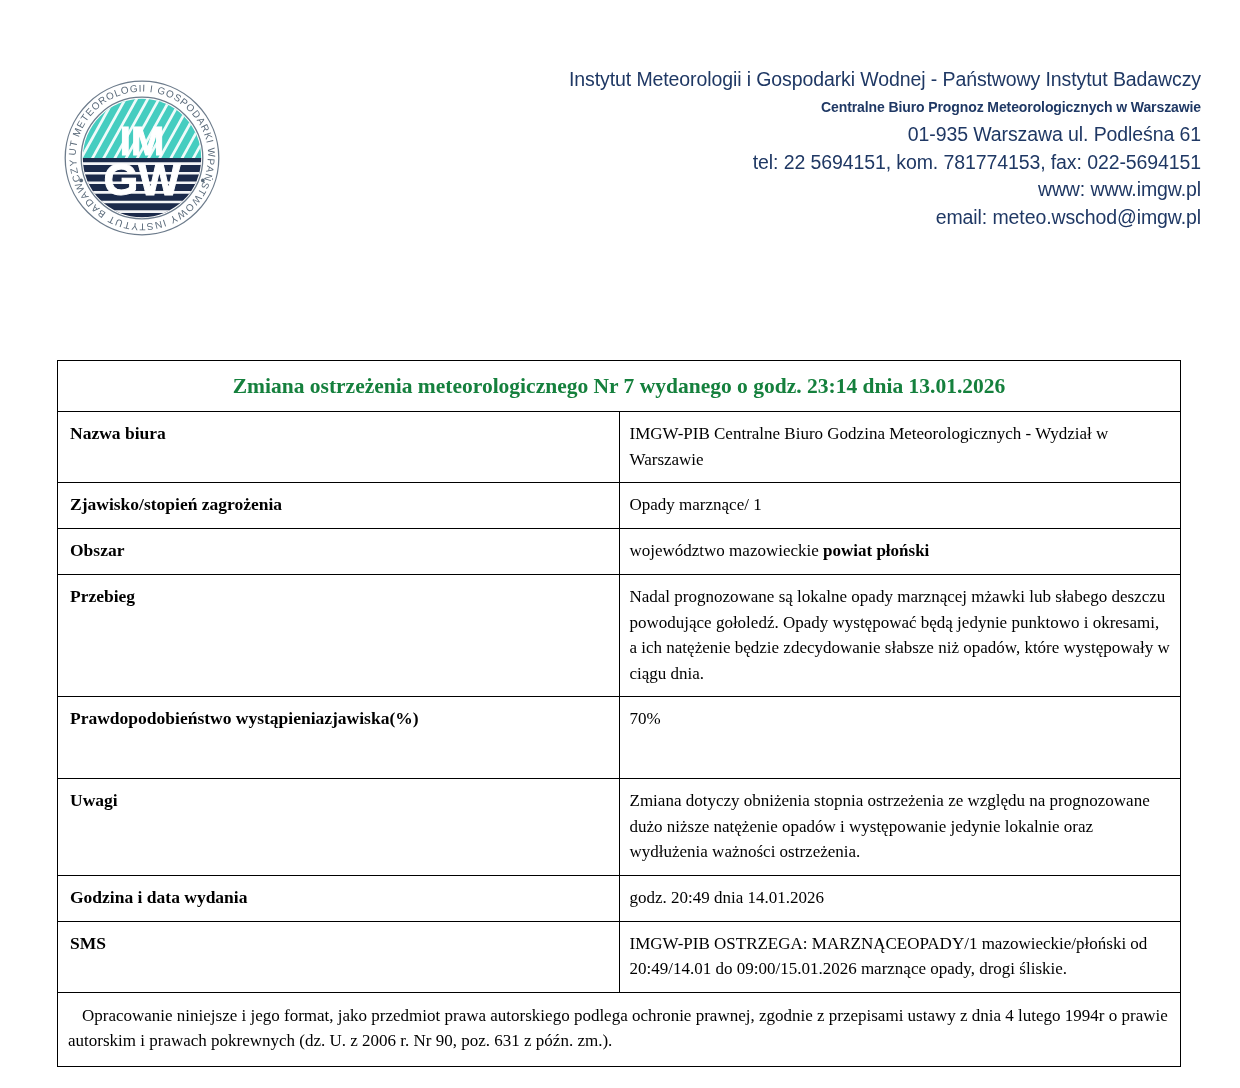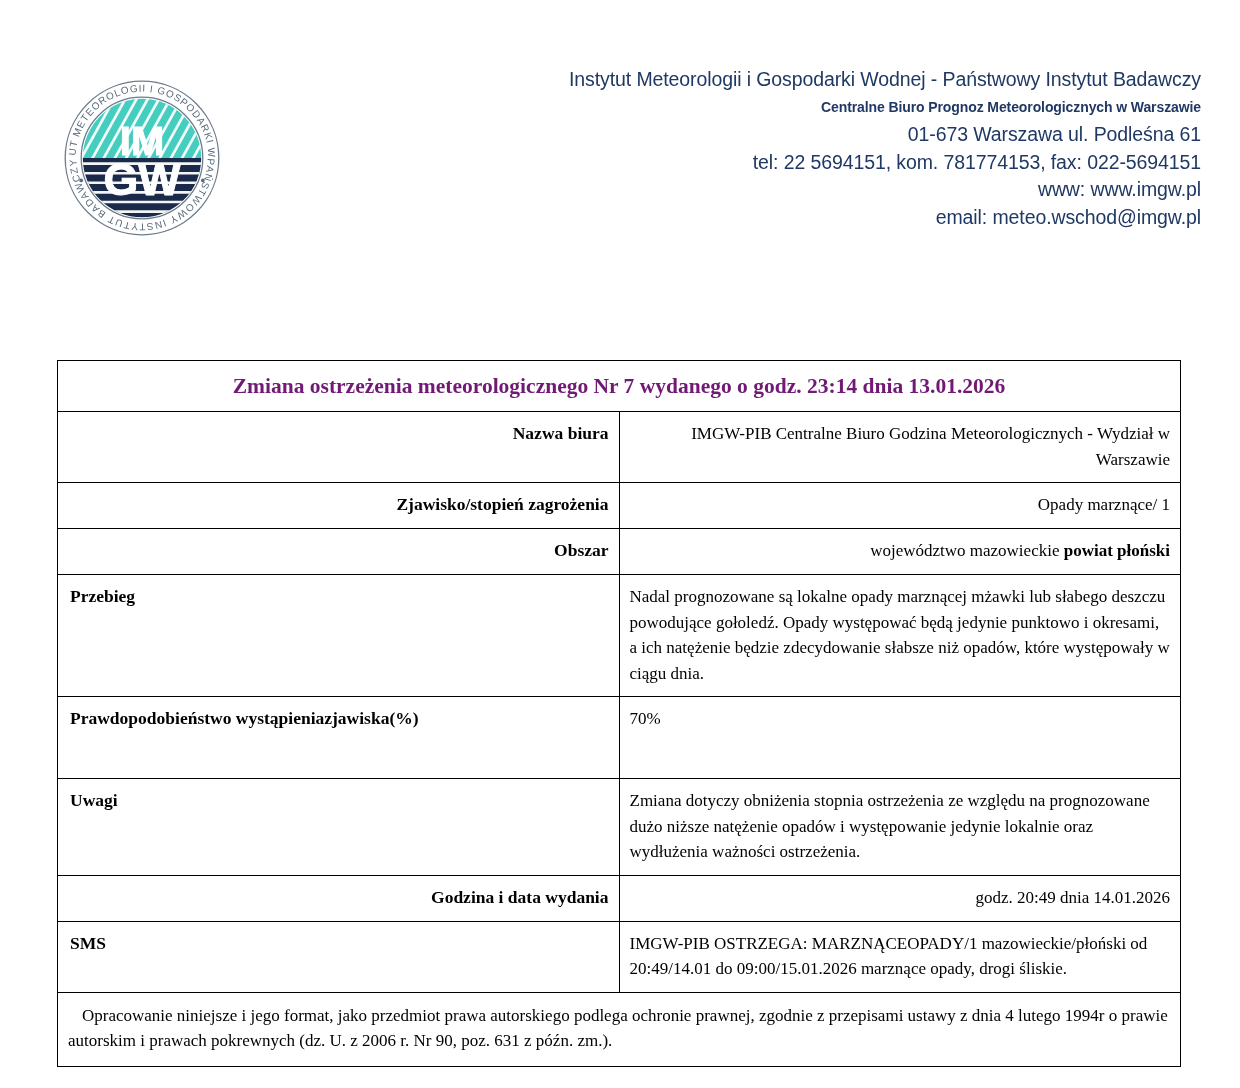--- a/index.html
+++ b/index.html
@@ -72,40 +72,40 @@
     font-size: 17.5px;
     padding-left: 12px;
   }
   #doc-table td.value {
     font-size: 17px;
   }
   #doc-table td.value b { font-weight: bold; }
 
   .title-cell {
     text-align: center;
-    color: #701a75;
+    color: #15803d;
     font-weight: bold;
     font-size: 21.5px;
     padding: 12px 6px 12px 6px !important;
     line-height: 26px !important;
   }
 
   .footer-cell {
     font-size: 17px;
     line-height: 28px;
     padding: 10px 12px 12px 10px !important;
   }
   .footer-cell p {
     margin: 0;
     text-indent: 14px;
   }
 
   
   .r-tall { height: 82px; }
-  .r-mid  { height: 46px; text-align: right; }
+  .r-mid  { height: 46px; }
 </style>
 </head>
 <body>
 
 <div id="header">
 
   <div id="logo-wrap">
     <svg viewBox="0 0 200 200" width="170" height="160">
       <defs>
         <clipPath id="topHalf">
@@ -170,21 +170,21 @@
         <textPath href="#ringBot" startOffset="50%" text-anchor="middle">PAŃSTWOWY INSTYTUT BADAWCZY</textPath>
       </text>
       <circle cx="24" cy="128" r="2.3" fill="#5a6a7a"></circle>
       <circle cx="176" cy="128" r="2.3" fill="#5a6a7a"></circle>
     </svg>
   </div>
 
   <div id="header-text">
     <div>Instytut Meteorologii i Gospodarki Wodnej - Państwowy Instytut Badawczy</div>
     <div class="bold">Centralne Biuro Prognoz Meteorologicznych w Warszawie</div>
-    <div>01-673 Warszawa ul. Podleśna  61</div>
+    <div>01-935 Warszawa ul. Podleśna  61</div>
     <div>tel: 22 5694151, kom. 781774153, fax: 022-5694151</div>
     <div>www: www.imgw.pl</div>
     <div>email: meteo.wschod@imgw.pl</div>
   </div>
 </div>
 
 <table id="doc-table">
   <tbody>
     <tr>
       <td class="title-cell" colspan="2">Zmiana ostrzeżenia meteorologicznego Nr 7 wydanego o godz. 23:14 dnia 13.01.2026</td>

